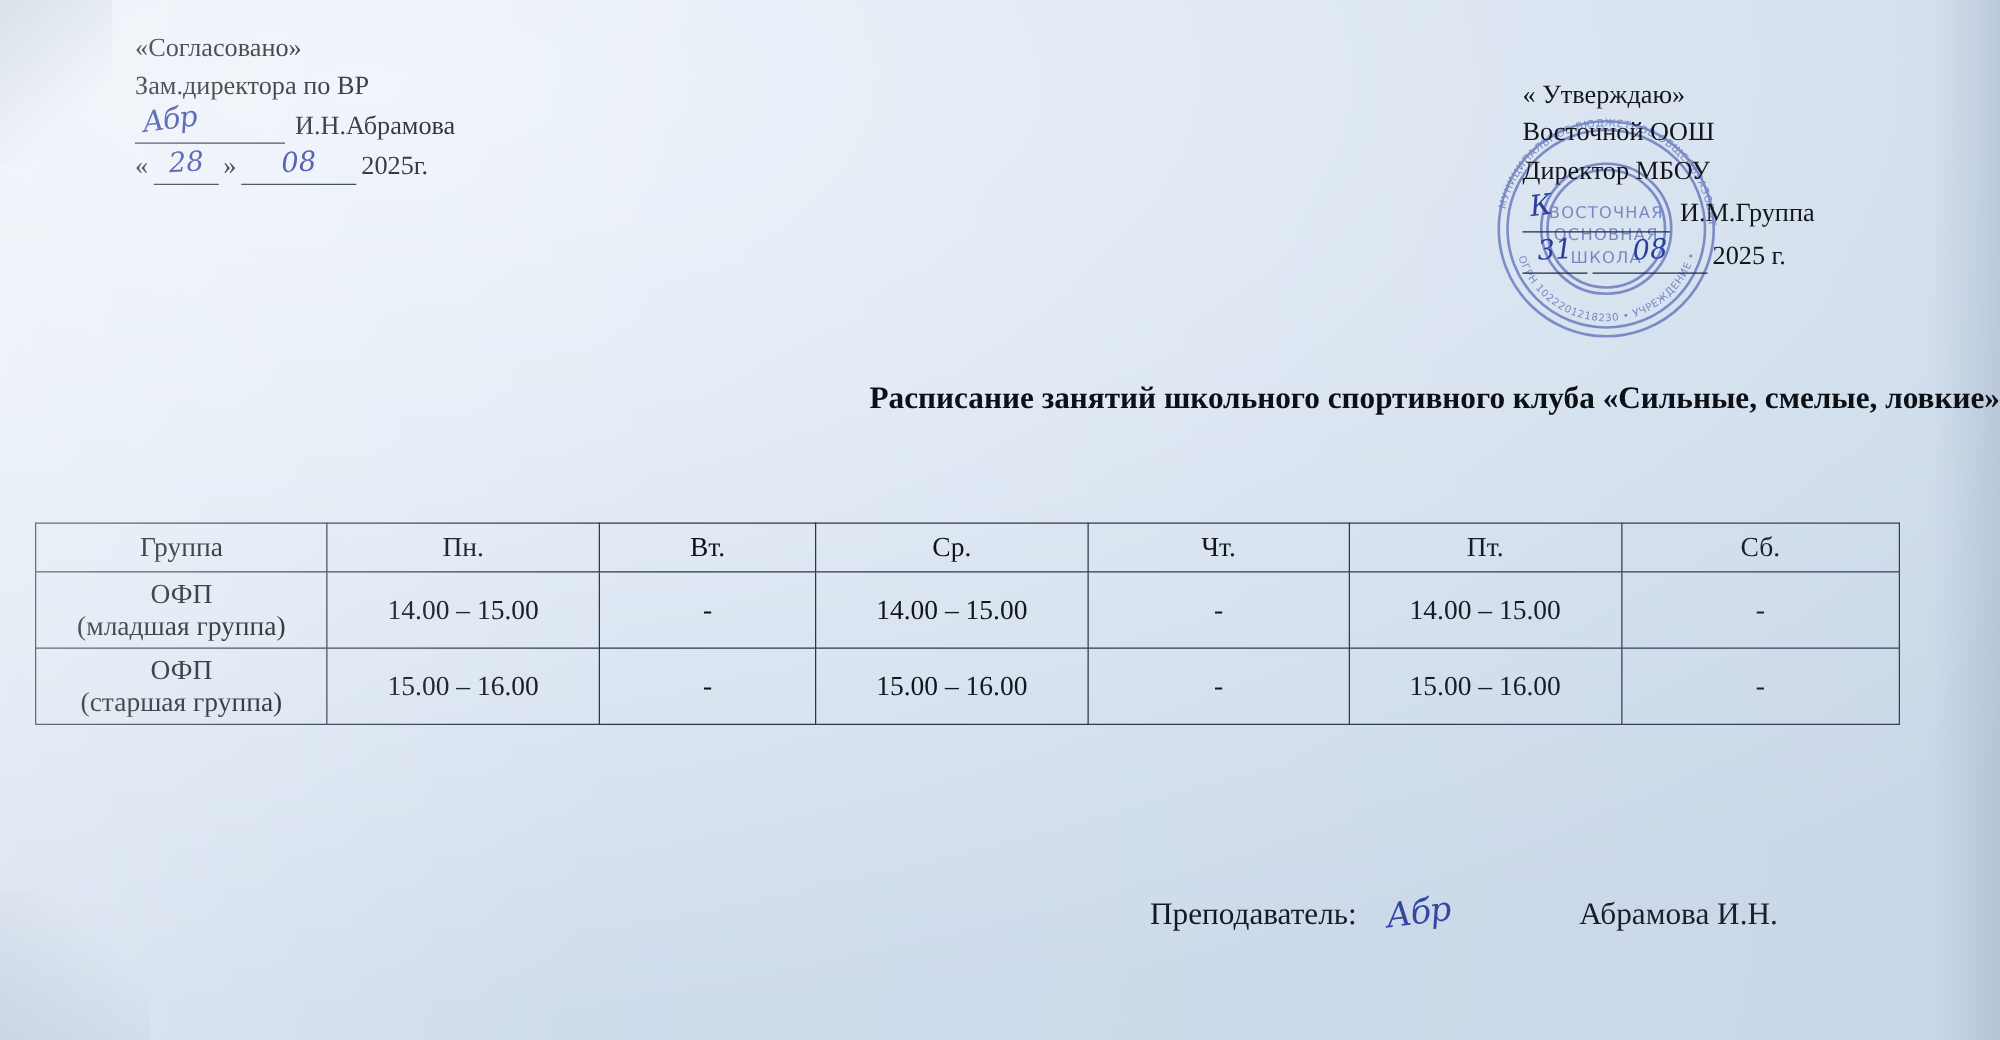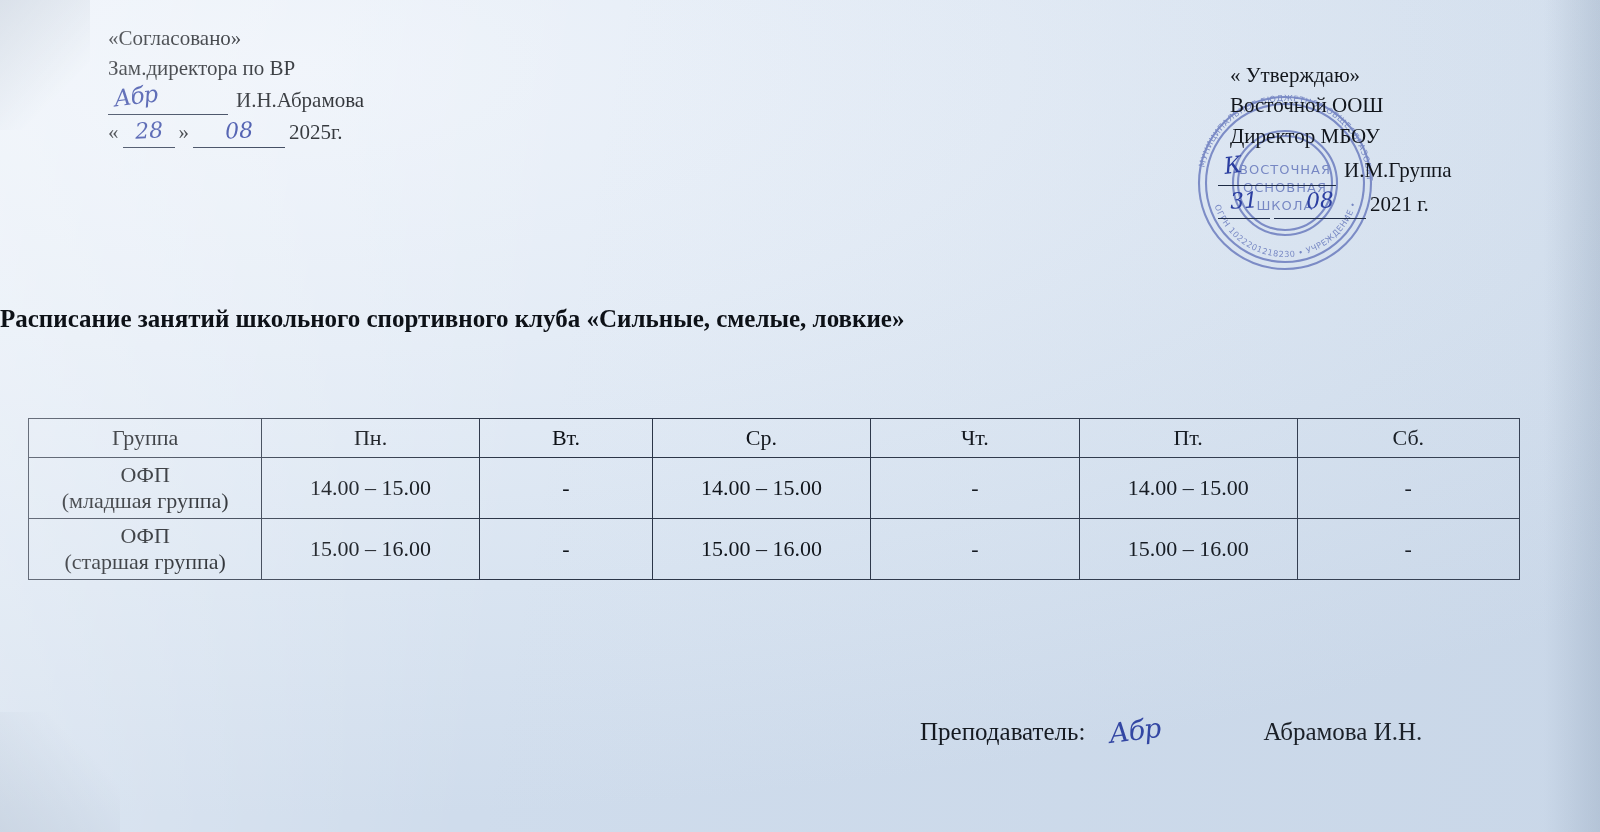--- a/index.html
+++ b/index.html
@@ -114,42 +114,42 @@
 
   .approve-right {
     position: absolute;
     left: 1218px;
     top: 60px;
     font-size: 21px;
     color: #12161c;
     line-height: 1.45;
     z-index: 3;
   }
-  .approve-right .line { white-space: nowrap; margin-left: 12px; }
+  .approve-right .line { white-space: nowrap; }
   .approve-right .sig-row { margin-top: 4px; }
   .approve-right .sig-slot { width: 118px; }
 
   
   .stamp {
     position: absolute;
     left: 1180px;
     top: 78px;
     width: 210px;
     height: 210px;
     z-index: 1;
     opacity: 0.62;
     pointer-events: none;
   }
 
   
   .title {
     position: absolute;
     left: 0; right: 0;
     top: 300px;
-    text-align: left;
+    text-align: right;
     font-weight: bold;
     font-size: 25px;
     color: #0d1117;
     line-height: 1.5;
     z-index: 2;
   }
 
   
   .table-wrap {
     position: absolute;
@@ -269,21 +269,21 @@
       </span>
       <span>И.М.Группа</span>
     </div>
     <div class="date-row">
       <span class="date-slot day">
         <span class="date-hand">31</span>
       </span>
       <span class="date-slot month">
         <span class="date-hand">08</span>
       </span>
-      <span>2021 г.</span>
+      <span>2025 г.</span>
     </div>
   </div>
 
   <div class="title">
     <div>Расписание занятий школьного  спортивного клуба «Сильные, смелые, ловкие»</div>
   </div>
 
   <div class="table-wrap">
     <table class="schedule">
       <thead>

